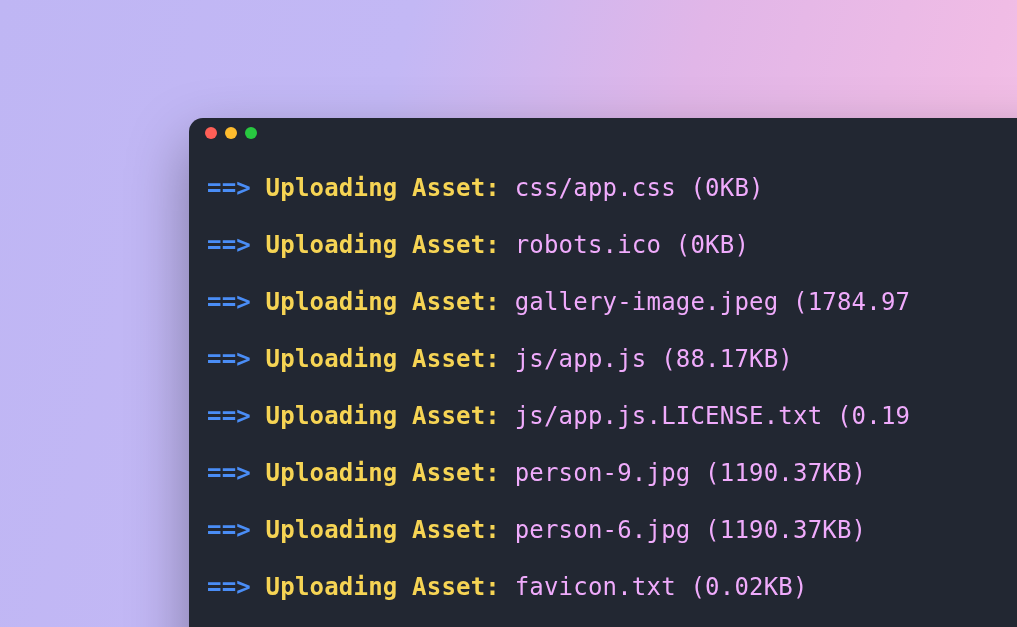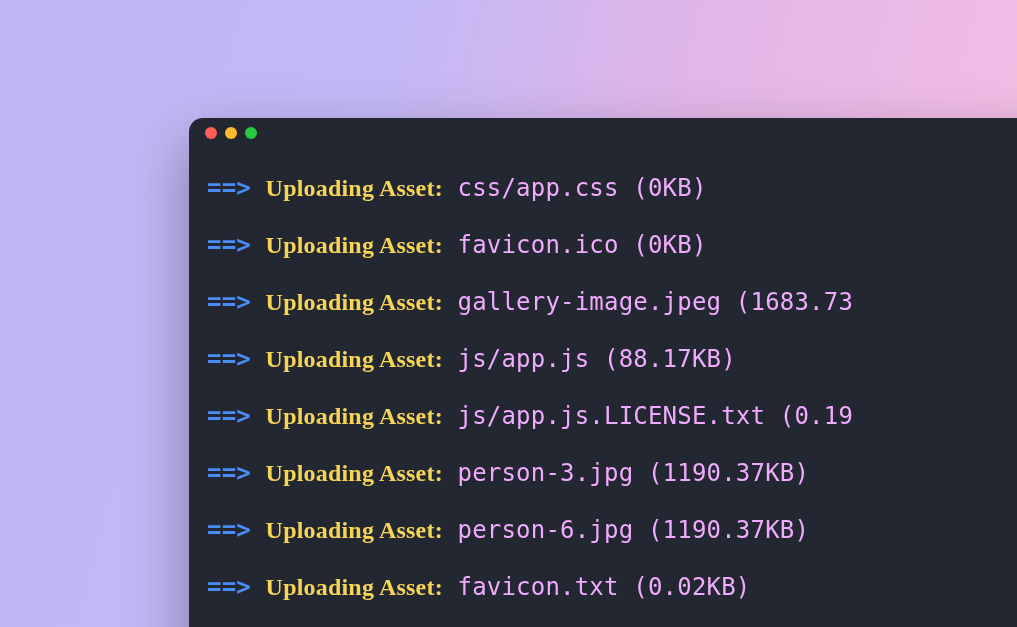--- a/index.html
+++ b/index.html
@@ -67,21 +67,20 @@
     }
 
     .arrow {
       color: #4a8df6;
       font-weight: 700;
     }
 
     .label {
       color: #f6d454;
       font-weight: 700;
-      font-family: Liberation Serif, serif;
     }
 
     .value {
       color: #f0abfc;
     }
   </style>
 </head>
 <body>
 
 <div class="terminal-window">
@@ -99,49 +98,49 @@
       <span> </span>
       <span class="label">Uploading Asset:</span>
       <span> </span>
       <span class="value">css/app.css (0KB)</span>
     </div>
     <div class="line">
       <span class="arrow">==&gt;</span>
       <span> </span>
       <span class="label">Uploading Asset:</span>
       <span> </span>
-      <span class="value">favicon.ico (0KB)</span>
+      <span class="value">robots.ico (0KB)</span>
     </div>
     <div class="line">
       <span class="arrow">==&gt;</span>
       <span> </span>
       <span class="label">Uploading Asset:</span>
       <span> </span>
-      <span class="value">gallery-image.jpeg (1683.73</span>
+      <span class="value">gallery-image.jpeg (1784.97</span>
     </div>
     <div class="line">
       <span class="arrow">==&gt;</span>
       <span> </span>
       <span class="label">Uploading Asset:</span>
       <span> </span>
       <span class="value">js/app.js (88.17KB)</span>
     </div>
     <div class="line">
       <span class="arrow">==&gt;</span>
       <span> </span>
       <span class="label">Uploading Asset:</span>
       <span> </span>
       <span class="value">js/app.js.LICENSE.txt (0.19</span>
     </div>
     <div class="line">
       <span class="arrow">==&gt;</span>
       <span> </span>
       <span class="label">Uploading Asset:</span>
       <span> </span>
-      <span class="value">person-3.jpg (1190.37KB)</span>
+      <span class="value">person-9.jpg (1190.37KB)</span>
     </div>
     <div class="line">
       <span class="arrow">==&gt;</span>
       <span> </span>
       <span class="label">Uploading Asset:</span>
       <span> </span>
       <span class="value">person-6.jpg (1190.37KB)</span>
     </div>
     <div class="line">
       <span class="arrow">==&gt;</span>

